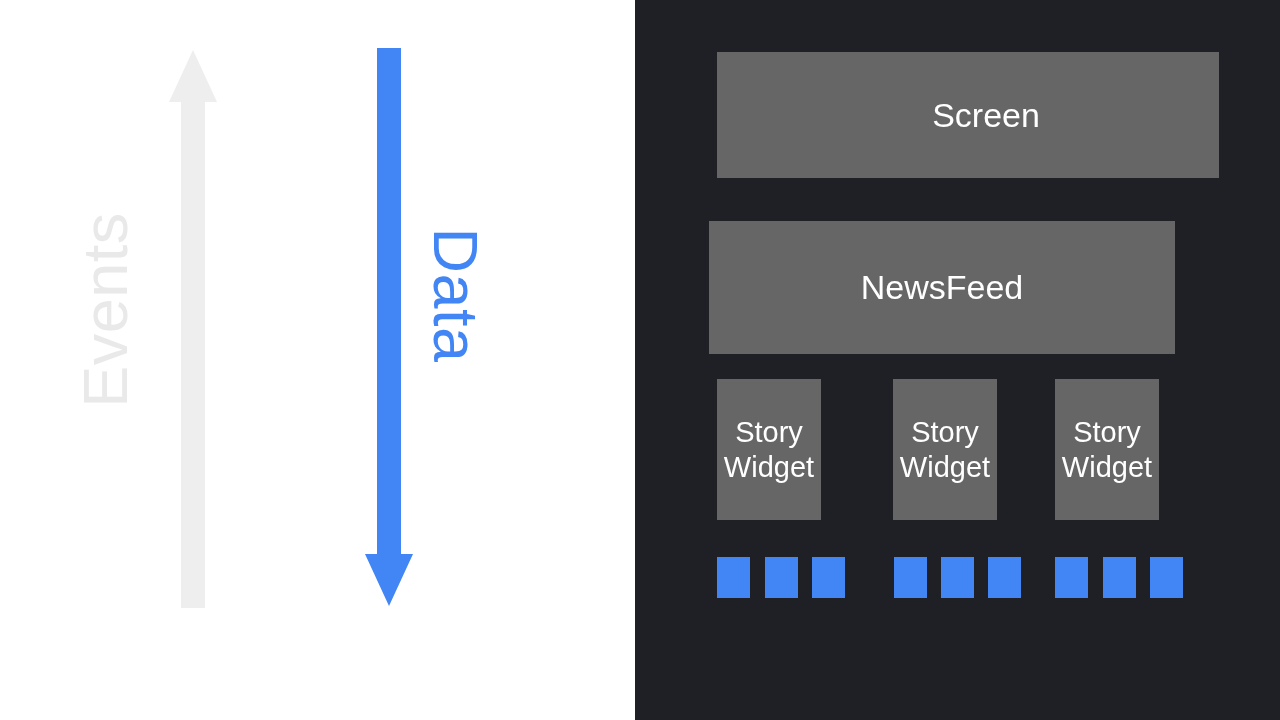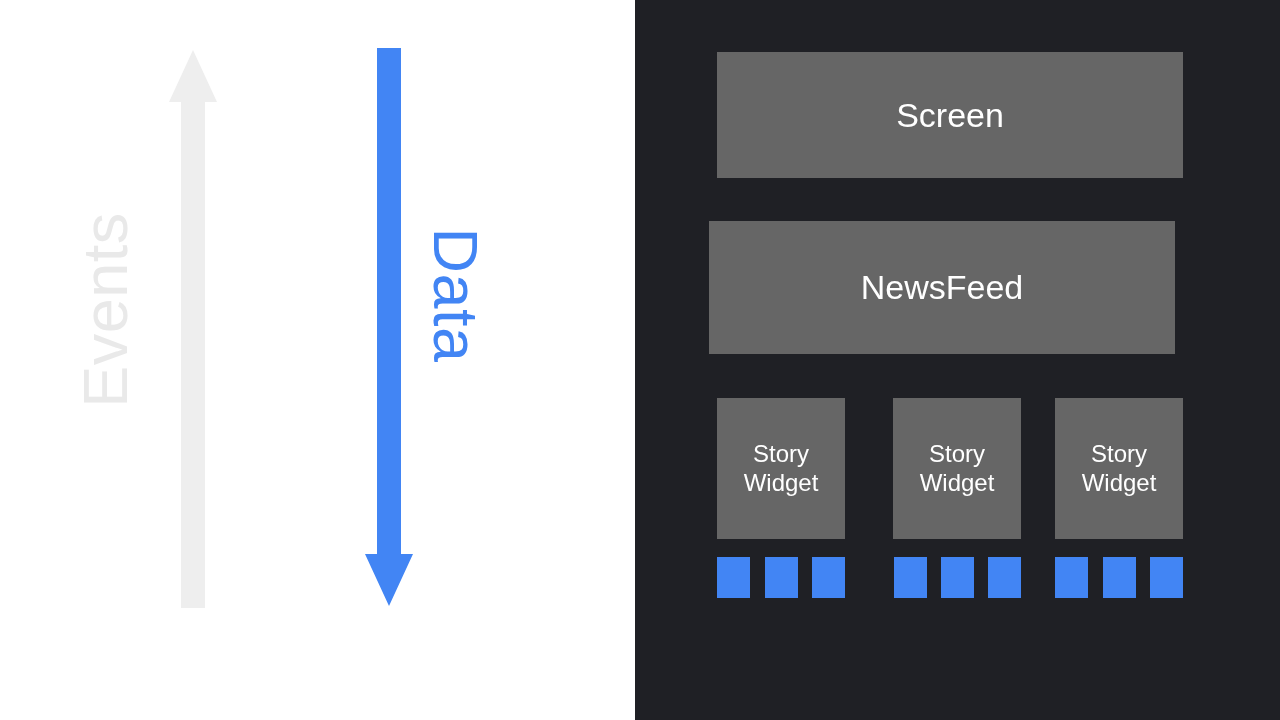--- a/index.html
+++ b/index.html
@@ -87,32 +87,33 @@
     justify-content: center;
     text-align: center;
     line-height: 1.18;
     font-weight: 400;
   }
 
   #box-screen {
     left: 82px;  top: 52px;
     width: 466px; height: 126px;
     font-size: 34px;
+    padding-left: 36px;
   }
   #box-newsfeed {
     left: 74px;  top: 221px;
     width: 466px; height: 133px;
     font-size: 34px;
   }
 
   .story-box {
-    width: 128px;
+    width: 104px;
     height: 141px;
-    top: 398px;
-    font-size: 24px;
+    top: 379px;
+    font-size: 29px;
   }
   #story-box-1 { left: 82px; }
   #story-box-2 { left: 258px; }
   #story-box-3 { left: 420px; }
 
   .chip {
     position: absolute;
     background: #4285f4;
     width: 33px;
     height: 41px;

